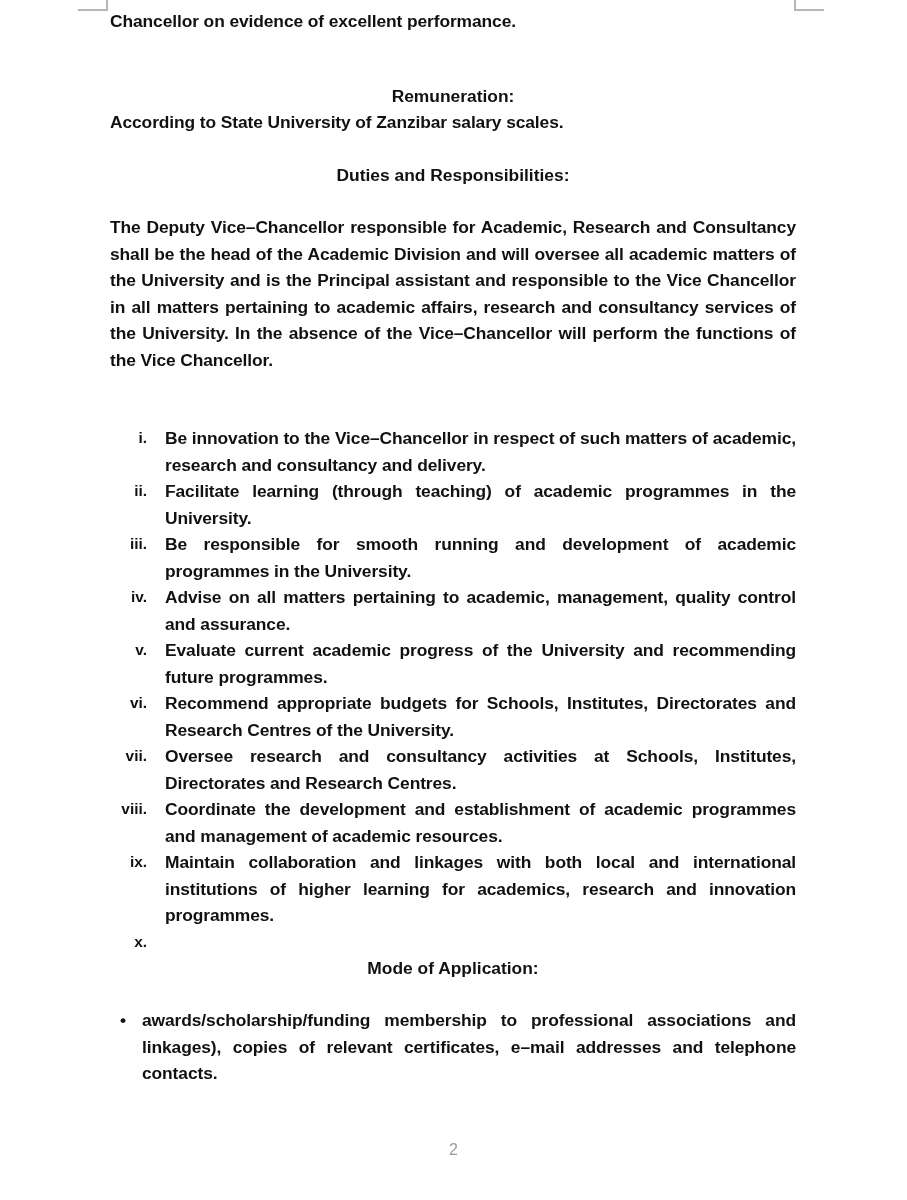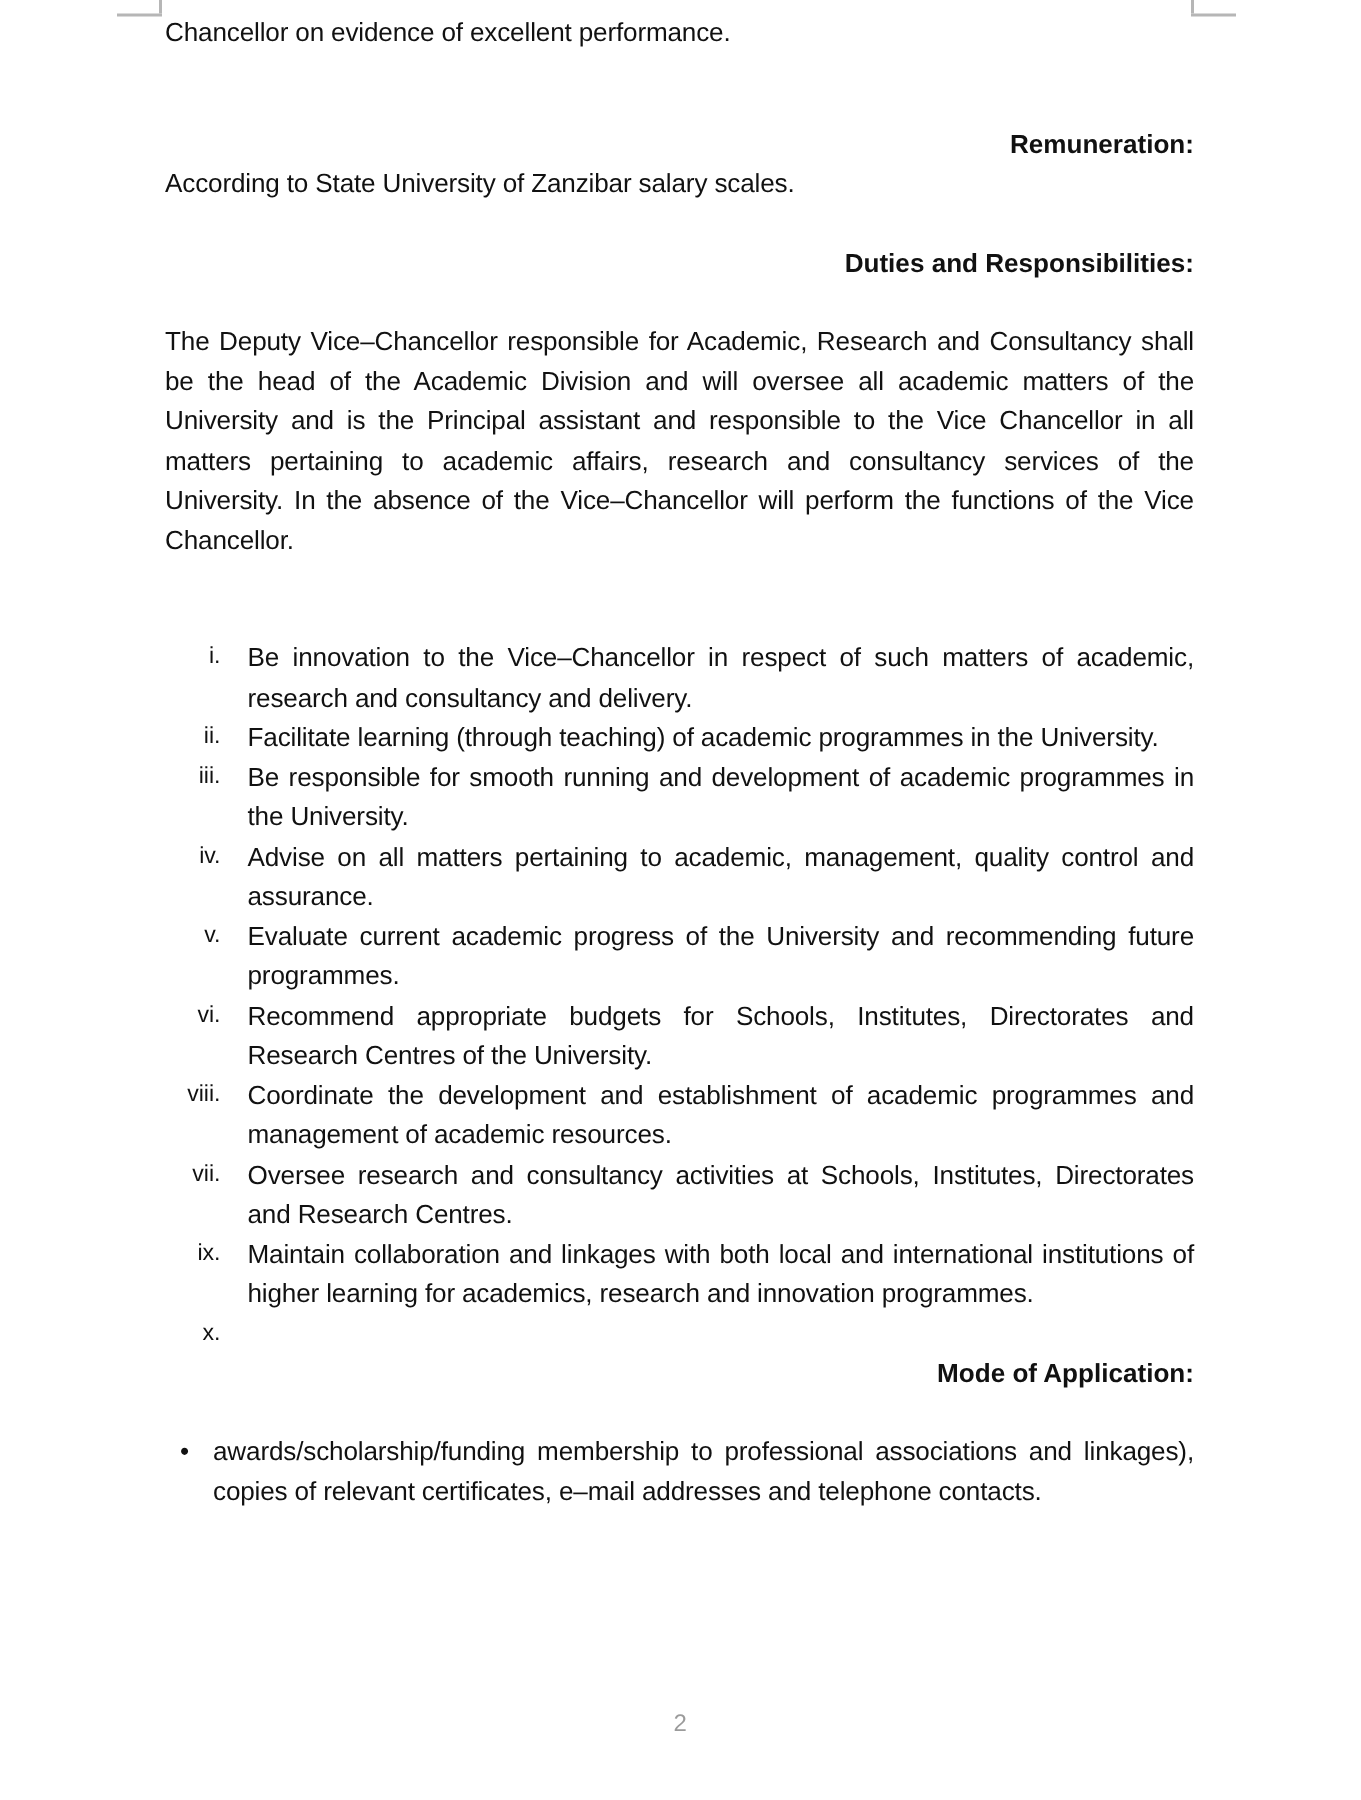--- a/index.html
+++ b/index.html
@@ -53,35 +53,36 @@
   .content {
     position: absolute;
     left: 110px;
     top: 0px;
     width: 686px;   
   }
 
   p, li, h3 {
     margin: 0;
     padding: 0;
+    font-weight: bold;
   }
 
   .body-text {
     font-size: 17.4px;
     line-height: 26.5px;
     text-align: justify;
     text-justify: inter-word;
     letter-spacing: -0.1px;
   }
 
   .heading {
     font-size: 17.4px;
     line-height: 26.5px;
     font-weight: bold;
-    text-align: right;
+    text-align: center;
   }
 
   .spacer-lg { height: 48px; }
   .spacer-md { height: 26px; }
   .spacer-xs { height: 8px; }
 
   
   ol.roman-list {
     list-style: none;
     margin: 0;
@@ -211,28 +212,28 @@
       </li>
       <li>
         <span class="marker">v.</span>
         <span>Evaluate current academic progress of the University and recommending future programmes.</span>
       </li>
       <li>
         <span class="marker">vi.</span>
         <span>Recommend appropriate budgets for Schools, Institutes, Directorates and Research Centres of the University.</span>
       </li>
       <li>
+        <span class="marker">vii.</span>
+        <span>Oversee research and consultancy activities at Schools, Institutes, Directorates and Research Centres.</span>
+      </li>
+      <li>
         <span class="marker">viii.</span>
         <span>Coordinate the development and establishment of academic programmes and management of academic resources.</span>
       </li>
       <li>
-        <span class="marker">vii.</span>
-        <span>Oversee research and consultancy activities at Schools, Institutes, Directorates and Research Centres.</span>
-      </li>
-      <li>
         <span class="marker">ix.</span>
         <span>Maintain collaboration and linkages with both local and international institutions of higher learning for academics, research and innovation programmes.</span>
       </li>
       <li>
         <span class="marker">x.</span>
       </li>
     </ol>
 
     <div class="spacer-md"></div>
 

